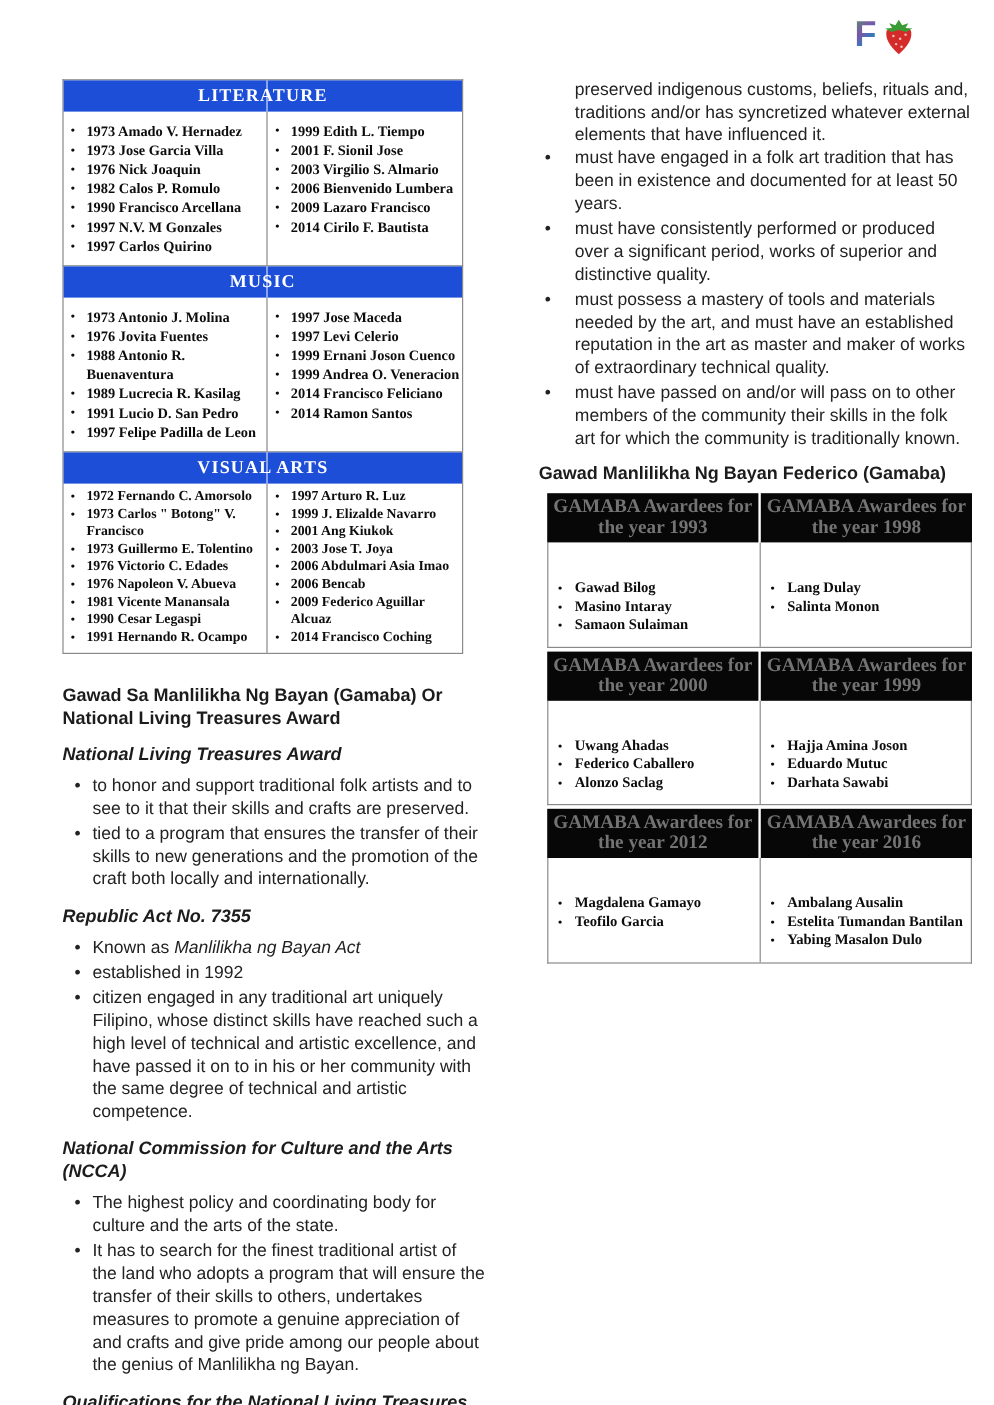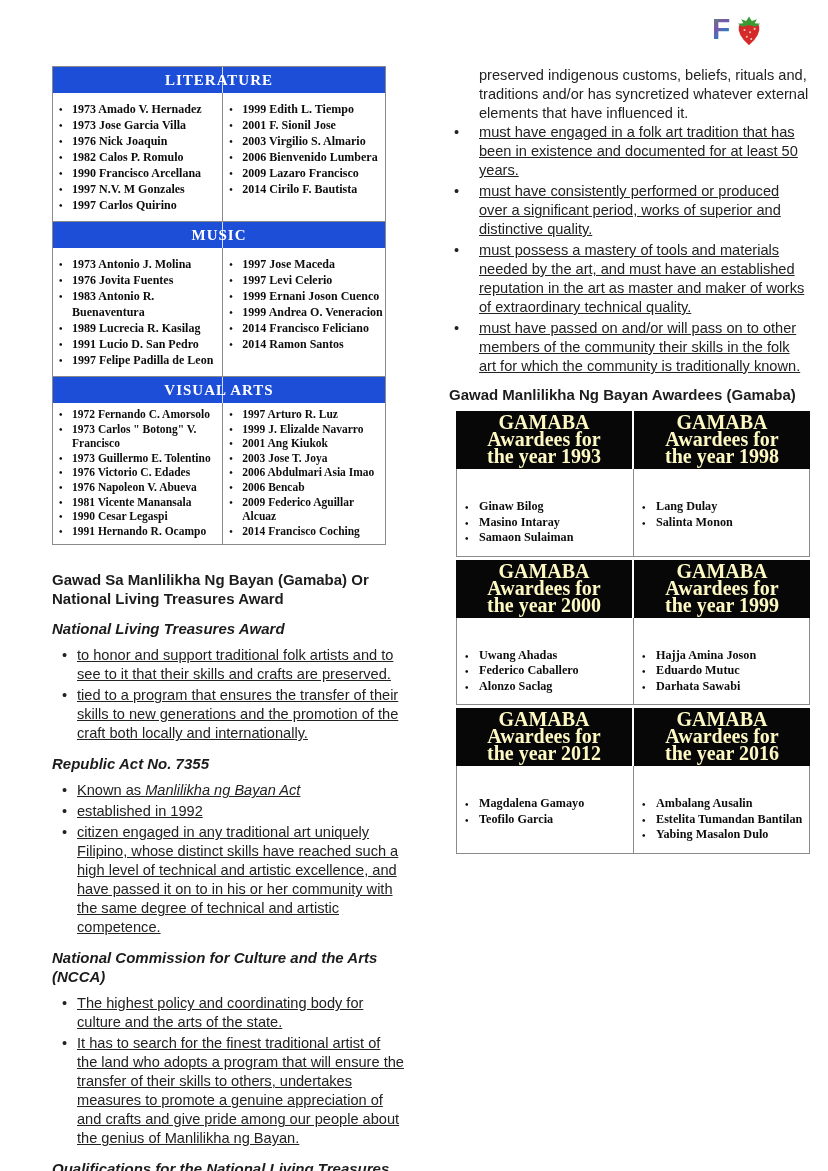--- a/index.html
+++ b/index.html
@@ -43,33 +43,33 @@
   }
   .na-col + .na-col { width:49%; border-left:1px solid #8a8a8a; }
   .na-col li { position:relative; padding-left:19px; }
   .na-col li::before { content:"\2022"; position:absolute; left:6px; font-size:10px; top:1px; }
   .na-table.va .na-col { font-size:11.5px; line-height:14.6px; padding-top:4px; padding-bottom:6px; }
 
   
   .doc-heading { font-size:15px; font-weight:bold; line-height:19px; margin:25px 0 9px; color:#1c1c1c; }
   .subhead { font-size:15px; font-weight:bold; font-style:italic; line-height:19px; margin:11px 0 8px; color:#1c1c1c; }
   .doc-list { list-style:none; margin:0 0 2px; padding:0; font-size:14.6px; line-height:19px; }
-  .doc-list li { position:relative; padding-left:25px; margin-bottom:2px;text-decoration:underline; }
+  .doc-list li { position:relative; padding-left:25px; margin-bottom:2px; }
   .doc-list li::before { content:"\2022"; position:absolute; left:10px; top:0; }
   .col-right .doc-list li { padding-left:30px; }
   .col-right .doc-list li::before { left:5px; }
   .continuation { margin:0; padding-left:30px; font-size:14.6px; line-height:19px; }
   .awardees-heading { margin-top:9px; margin-bottom:7px; }
 
   
   .gamaba { margin-left:7px; width:354px; }
   .g-headrow { display:flex; gap:2px; background:#ffffff; }
   .g-head {
-    flex:1; background:#070707; color:#fef9c3; text-align:center;
-    font-family:"Liberation Serif", serif; font-weight:bold; font-size:20px; line-height:17px;
+    flex:1; background:#070707; color:#737373; text-align:center;
+    font-family:"Liberation Serif", serif; font-weight:bold; font-size:16px; line-height:17px;
     padding:3px 0 4px;
   }
   .g-bodyrow { display:flex; border:1px solid #8a8a8a; border-top:none; margin-bottom:3px; }
   .g-cell {
     list-style:none; margin:0; width:50%; box-sizing:border-box;
     padding:30px 2px 10px 0; min-height:75px;
     font-family:"Liberation Serif", serif; font-weight:bold; font-size:12.2px; line-height:15.5px; color:#0d0d0d;
   }
   .g-cell + .g-cell { border-left:1px solid #8a8a8a; }
   .g-cell li { position:relative; padding-left:22px; }
@@ -117,21 +117,21 @@
           </ul>
       </div>
     </div>
 
     <div class="na-table">
       <div class="na-header">MUSIC</div>
       <div class="na-body">
         <ul class="na-col">
             <li>1973 Antonio J. Molina</li>
             <li>1976 Jovita Fuentes</li>
-            <li>1983 Antonio R. Buenaventura</li>
+            <li>1988 Antonio R. Buenaventura</li>
             <li>1989 Lucrecia R. Kasilag</li>
             <li>1991 Lucio D. San Pedro</li>
             <li>1997 Felipe Padilla de Leon</li>
           </ul>
         <ul class="na-col">
             <li>1997 Jose Maceda</li>
             <li>1997 Levi Celerio</li>
             <li>1999 Ernani Joson Cuenco</li>
             <li>1999 Andrea O. Veneracion</li>
             <li>2014 Francisco Feliciano</li>
@@ -194,37 +194,37 @@
   <div class="col-right">
 
     <p class="continuation">preserved indigenous customs, beliefs, rituals and, traditions and/or has syncretized whatever external elements that have influenced it.</p>
     <ul class="doc-list">
         <li>must have engaged in a folk art tradition that has been in existence and documented for at least 50 years.</li>
         <li>must have consistently performed or produced over a significant period, works of superior and distinctive quality.</li>
         <li>must possess a mastery of tools and materials needed by the art, and must have an established reputation in the art as master and maker of works of extraordinary technical quality.</li>
         <li>must have passed on and/or will pass on to other members of the community their skills in the folk art for which the community is traditionally known.</li>
       </ul>
 
-    <h3 class="doc-heading awardees-heading">Gawad Manlilikha Ng Bayan Awardees (Gamaba)</h3>
+    <h3 class="doc-heading awardees-heading">Gawad Manlilikha Ng Bayan Federico (Gamaba)</h3>
 
     <div class="gamaba">
 
       <div class="g-headrow">
         <div class="g-head">
           <div>GAMABA Awardees for</div>
           <div>the year 1993</div>
         </div>
         <div class="g-head">
           <div>GAMABA Awardees for</div>
           <div>the year 1998</div>
         </div>
       </div>
       <div class="g-bodyrow">
         <ul class="g-cell">
-            <li>Ginaw Bilog</li>
+            <li>Gawad Bilog</li>
             <li>Masino Intaray</li>
             <li>Samaon Sulaiman</li>
           </ul>
         <ul class="g-cell">
             <li>Lang Dulay</li>
             <li>Salinta Monon</li>
           </ul>
       </div>
 
       <div class="g-headrow">

